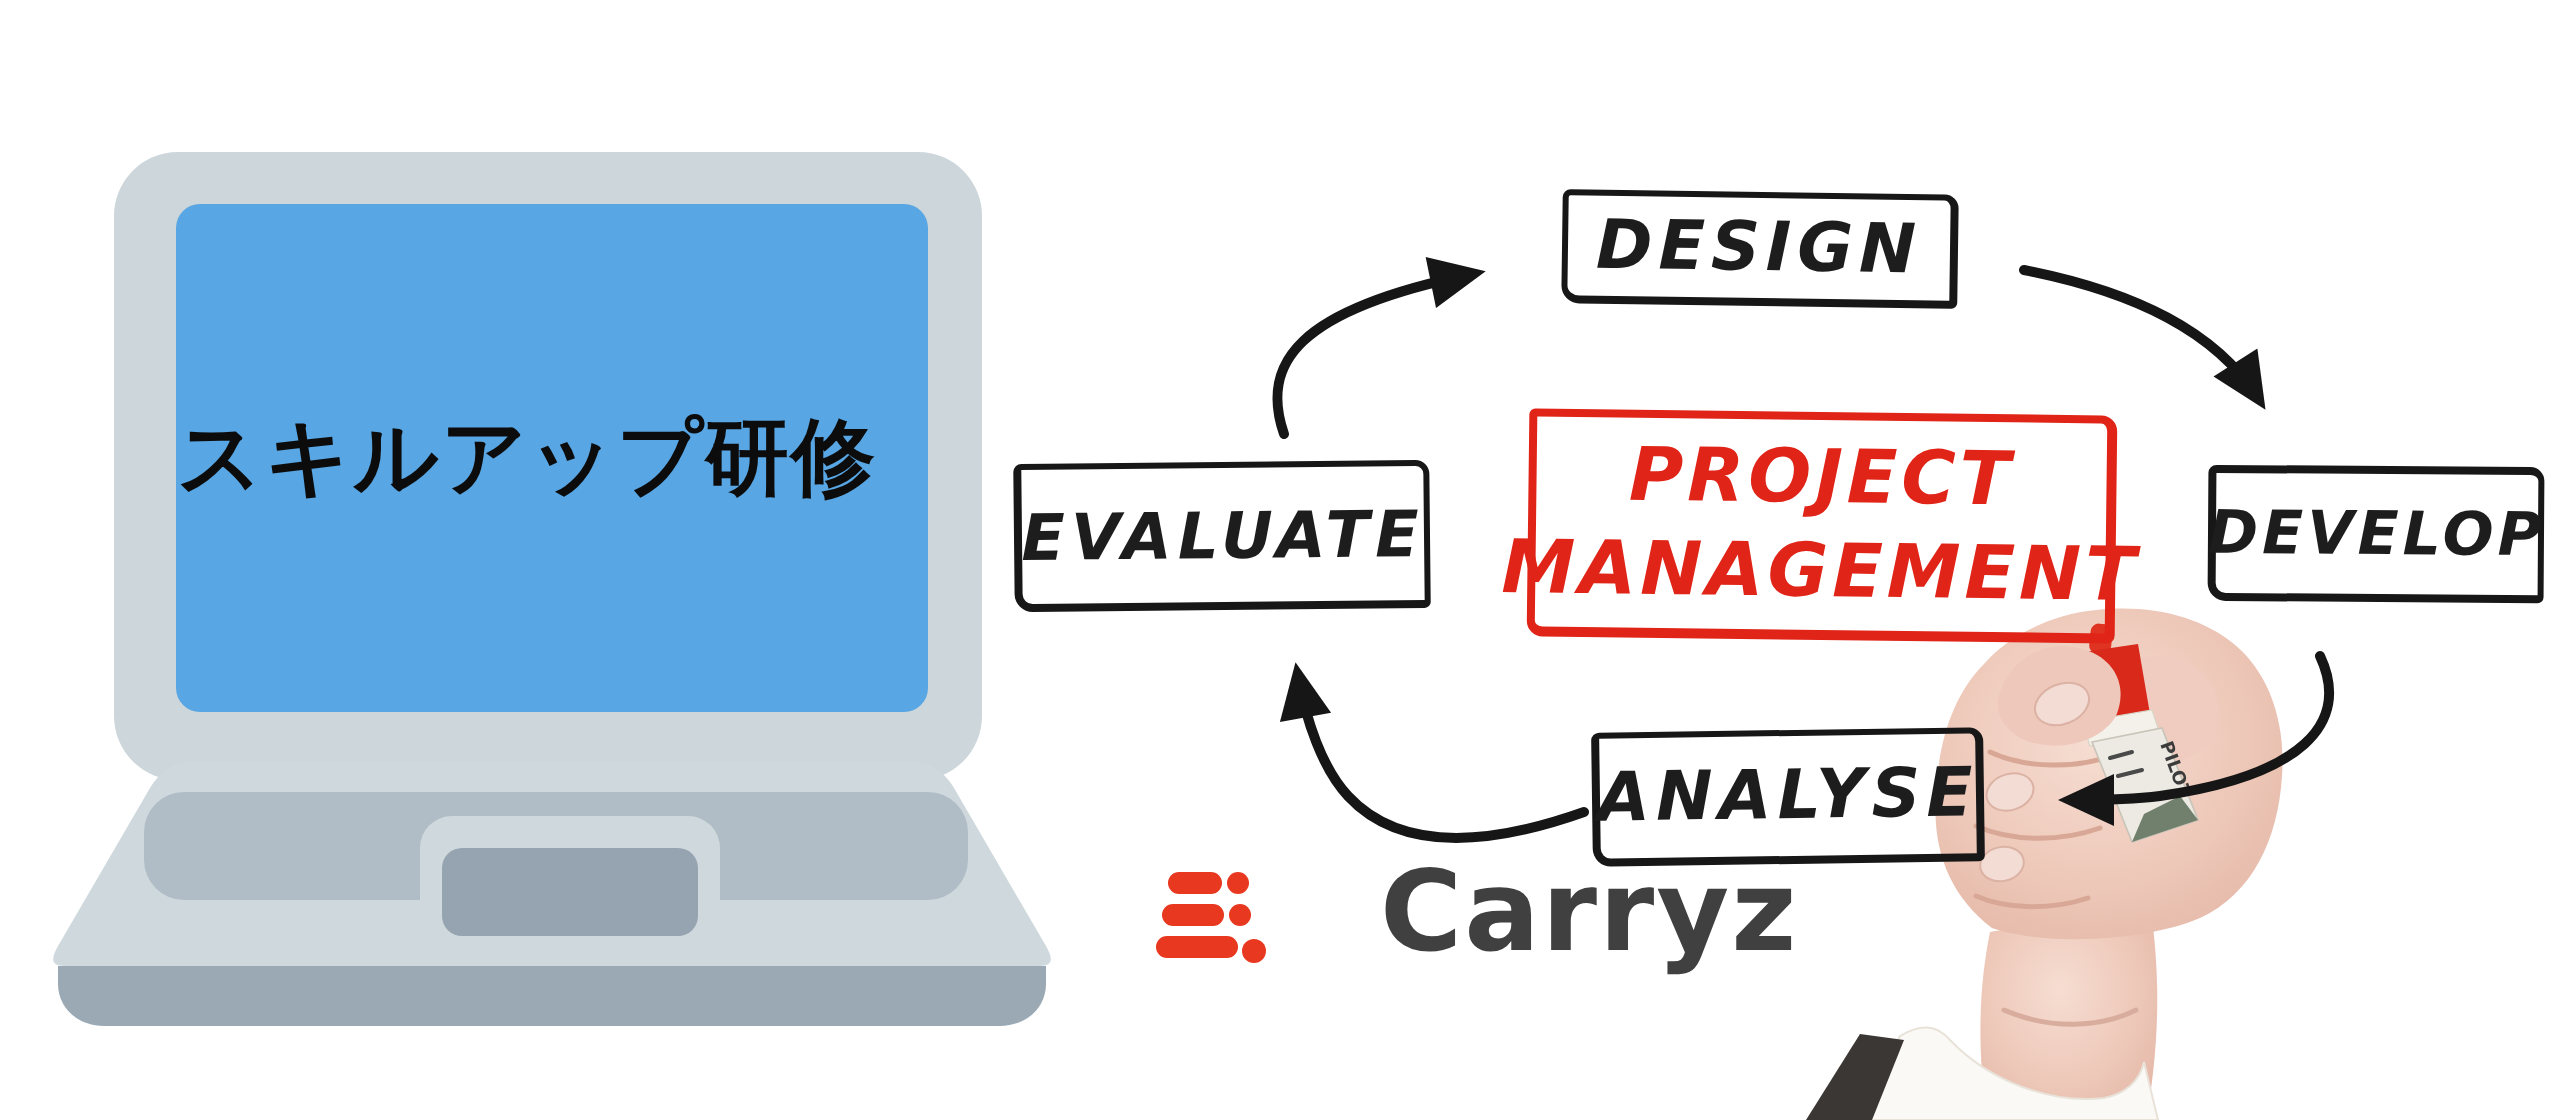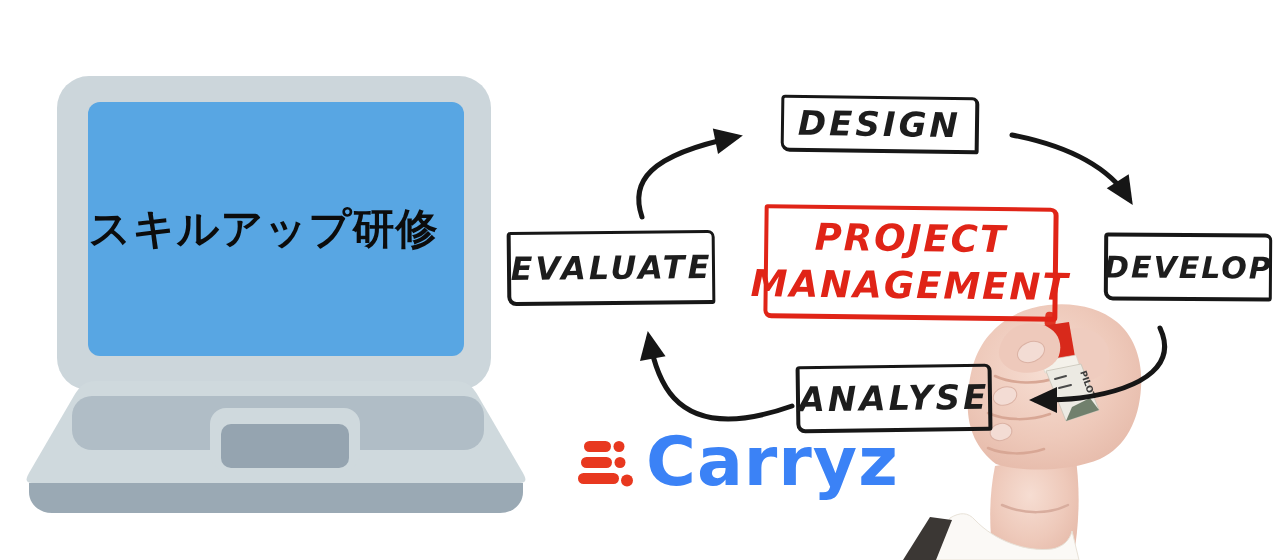--- a/index.html
+++ b/index.html
@@ -33,21 +33,21 @@
   .node-analyse{left:796px;top:365px;width:196px;height:67px;transform:rotate(-0.8deg);border-width:3px 4px 4px 4px;font-size:34px;letter-spacing:3px;}
   .node-evaluate{left:507px;top:231px;width:208px;height:74px;transform:rotate(-0.6deg);border-width:3px 3px 4px 4px;font-size:32px;letter-spacing:3px;}
   .node-center{
     left:764px;top:206px;width:294px;height:114px;transform:rotate(0.7deg);
     border:4px solid #e02417;border-width:4px 5px 5px 4px;border-radius:3px 8px 4px 8px;
     flex-direction:column;gap:4px;color:#e02417;font-size:37px;letter-spacing:2px;line-height:1.15;
   }
 
   
   .logo{position:absolute;left:578px;top:428px;z-index:3;display:flex;align-items:center;gap:10px;}
-  .logo .logo-text{font-size:68px;font-weight:800;color:#3b82f6;letter-spacing:1px;line-height:1;}
+  .logo .logo-text{font-size:56px;font-weight:800;color:#404040;letter-spacing:1px;line-height:1;margin-left:44px;}
 </style>
 </head>
 <body>
 
 <div class="canvas">
 
   <svg class="layer scene" viewBox="0 0 1280 560">
     <defs>
       <radialGradient id="skin" cx="45%" cy="40%" r="75%">
         <stop offset="0%" stop-color="#f6ddd2"></stop>

